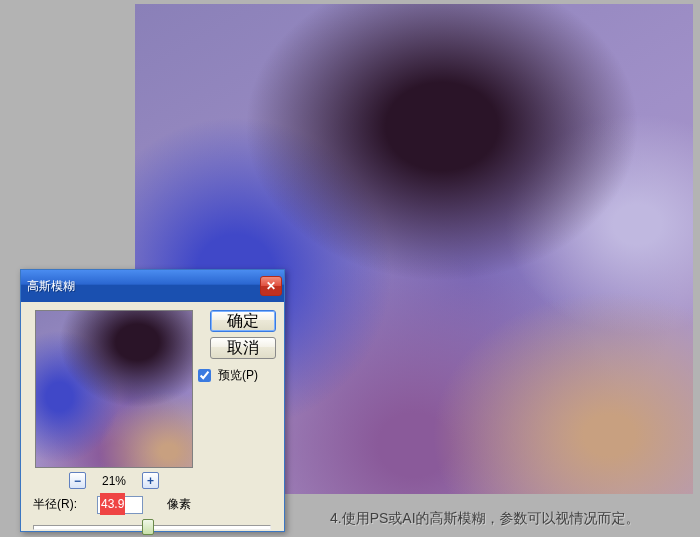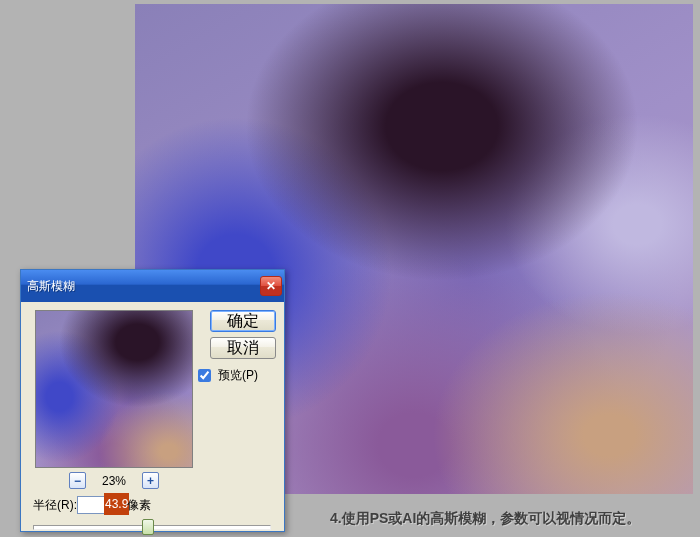--- a/index.html
+++ b/index.html
@@ -32,21 +32,21 @@
     background-blend-mode: normal;
   }
 
   
   .caption {
     position: absolute;
     left: 330px;
     top: 510px;
     width: 360px;
     font-size: 14px;
-    font-weight: bold;
+    font-weight: normal;
     color: #404040;
     text-shadow: 1px 1px 0 #cfcfcf;
     white-space: nowrap;
   }
 
   
   .dialog {
     position: absolute;
     left: 20px;
     top: 269px;
@@ -182,37 +182,35 @@
     cursor: pointer;
     line-height: 1;
   }
 
   
   .radiusrow {
     position: absolute;
     left: 12px;
     top: 194px;
     display: flex;
-    align-items: center;
-    gap: 0;
+    gap: 20px;
     font-size: 12px;
   }
   .radiusrow label { white-space: nowrap; }
   .radiusrow .numbox {
     width: 40px;
     height: 16px;
     border: 1px solid #7a95c0;
     background: #fff;
     padding: 0 2px;
   }
   .radiusrow .numbox span {
-    background: #c2410c;
+    background: #ef4444;
     color: #fff;
     padding: 4px 1px;
-    margin-left: 24px;
   }
   .radiusrow .unit { margin-left: 4px; }
 
   
   .sliderrow {
     position: absolute;
     left: 12px;
     top: 216px;
     width: 238px;
     height: 16px;
@@ -265,21 +263,21 @@
       <input type="checkbox" checked="" style="">
       <span>预览(P)</span>
     </div>
 
     <div class="thumb-wrap">
       <div class="thumb"></div>
       <div class="zoomrow">
         <div class="zoombtn">
           <span>−</span>
         </div>
-        <span>23%</span>
+        <span>21%</span>
         <div class="zoombtn">
           <span>+</span>
         </div>
       </div>
     </div>
 
     <div class="radiusrow">
       <label>半径(R):</label>
       <div class="numbox"><span>43.9</span></div>
       <span class="unit">像素</span>

